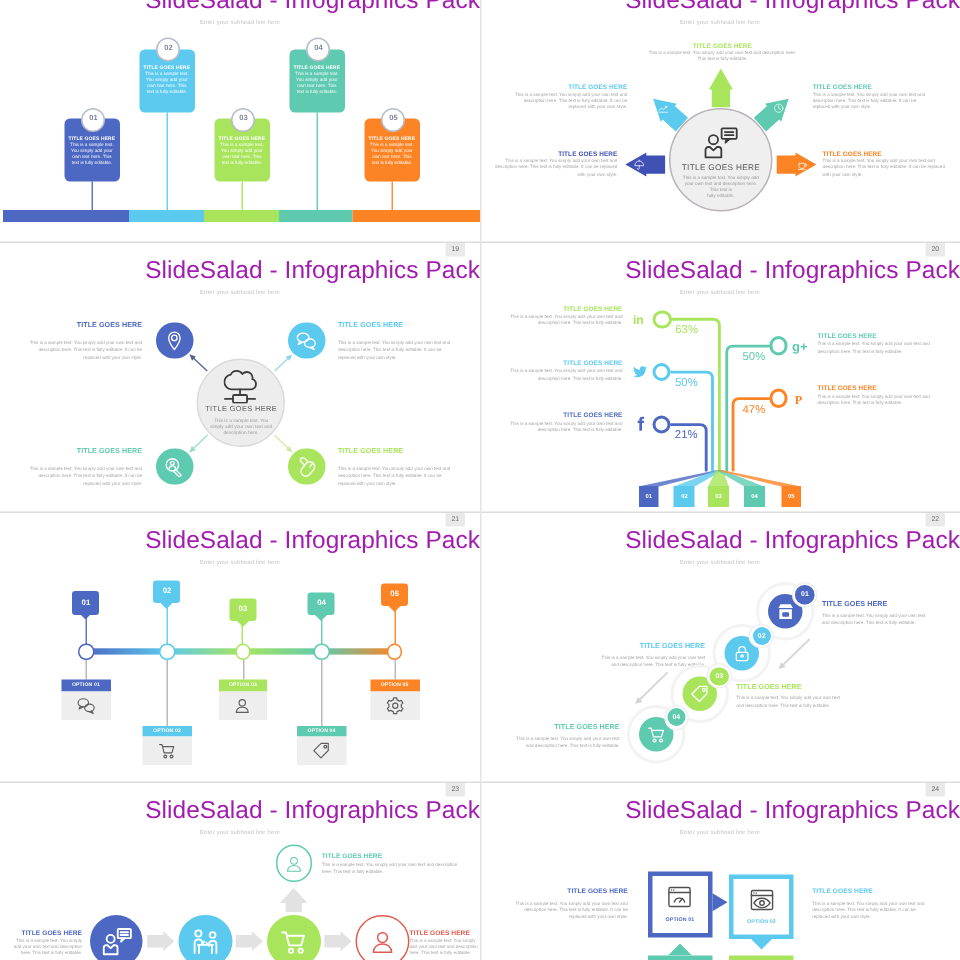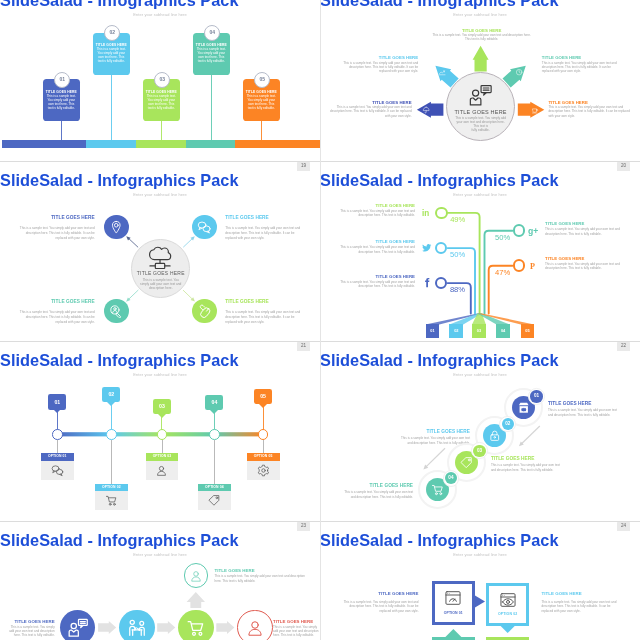--- a/index.html
+++ b/index.html
@@ -2,22 +2,22 @@
 <html><head>
 <meta charset="utf-8">
 <title>Infographics Pack Thumbnails</title>
 <style>
   html,body{margin:0;padding:0;background:#ffffff;}
   body{width:640px;height:640px;overflow:hidden;font-family:"Liberation Sans",sans-serif;}
   #stage{position:relative;width:640px;height:640px;background:#fdfdfd;overflow:hidden;}
   .slide{position:absolute;width:320px;height:180px;background:#fff;overflow:hidden;}
   .divh{position:absolute;left:0;width:640px;height:1px;background:#dcdcdc;}
   .divv{position:absolute;top:0;width:1px;height:640px;background:#e4e4e4;}
-  .stitle{position:absolute;left:0;width:320px;text-align:left;color:#1d4ed8;
-          font-size:16.3px;font-weight:700;letter-spacing:.05px;}
+  .stitle{position:absolute;left:0;width:320px;text-align:right;color:#a21caf;
+          font-size:16.3px;font-weight:400;letter-spacing:.05px;}
   .ssub{position:absolute;left:0;width:320px;text-align:center;color:#c3c3c3;font-size:3.95px;letter-spacing:.1px;}
   .badge{position:absolute;left:297.4px;width:12.4px;height:8.6px;background:#e9e9e9;color:#6a6a6a;
          font-size:4.6px;text-align:center;line-height:8.6px;border-radius:.6px;}
   .mt{font-size:3.3px;font-weight:700;color:#fff;text-align:center;letter-spacing:.1px;line-height:3.6px;white-space:nowrap;}
   .mb{font-size:3.1px;color:#ffffff;opacity:.96;text-align:center;line-height:3.9px;}
   .mnum{font-size:5px;font-weight:700;color:#79839a;text-align:center;line-height:5px;}
   .h3t{font-size:4.95px;color:#5c5c5c;text-align:center;letter-spacing:.25px;line-height:6px;white-space:nowrap;}
   .h3b{font-size:3.2px;color:#9a9a9a;text-align:center;line-height:4.1px;}
   .h3nt{font-size:4.75px;font-weight:700;letter-spacing:.05px;line-height:4.4px;white-space:nowrap;}
   .h3nb{font-size:3.05px;color:#a3a3a3;line-height:5.05px;}
@@ -259,35 +259,35 @@
         <div style="position:absolute;left:176.39999999999998px;top:163.39999999999998px;width:13.300000000000011px;height:14px;background:#5ecab0;">
           <div class="s4tab" style="position:absolute;left:0;top:4.7px;width:13.300000000000011px;">04</div>
         </div>
         <div style="position:absolute;left:200.79999999999995px;top:163.39999999999998px;width:13.300000000000068px;height:14px;background:#fc8424;">
           <div class="s4tab" style="position:absolute;left:0;top:4.7px;width:13.300000000000068px;">05</div>
         </div>
         <div style="position:absolute;left:114.95px;top:45.550000000000004px;width:12.6px;height:12.6px;border-radius:50%;border:2px solid #a8e55c;box-sizing:border-box;background:#fff;"></div>
         <svg viewBox="0 0 24 24" style="position:absolute;width:11.5px;height:11.5px;left:101.25px;top:45.95px;fill:#a8e55c;" fill="none" stroke="#a8e55c" stroke-width="1.3" stroke-linecap="round" stroke-linejoin="round" color="#a8e55c">
           <text x="2" y="19" style="font:700 17px 'Liberation Sans',sans-serif" stroke="none">in</text>
         </svg>
-        <div class="s4pct" style="position:absolute;left:126.75px;top:55.050000000000004px;width:22px;color:#a8e55c;">49%</div>
+        <div class="s4pct" style="position:absolute;left:126.75px;top:55.050000000000004px;width:22px;color:#a8e55c;">63%</div>
         <div class="s4lt" style="position:absolute;left:17px;top:41.5px;width:78px;text-align:right;color:#a8e55c;">TITLE GOES HERE</div>
         <div class="s4lb" style="position:absolute;left:17px;top:47.9px;width:78px;text-align:right;">This is a sample text. You simply add your own text and description here. This text is fully editable.</div>
         <div style="position:absolute;left:114.8px;top:80.8px;width:12.6px;height:12.6px;border-radius:50%;border:2px solid #5cc9ee;box-sizing:border-box;background:#fff;"></div>
         <svg viewBox="0 0 24 24" style="position:absolute;width:11.5px;height:11.5px;left:101.1px;top:81.19999999999999px;fill:#5cc9ee;" fill="none" stroke="#5cc9ee" stroke-width="1.3" stroke-linecap="round" stroke-linejoin="round" color="#5cc9ee">
           <path d="M21.5 6.4c-.7.3-1.5.5-2.3.6.8-.5 1.5-1.3 1.8-2.2-.8.5-1.6.8-2.5 1a3.9 3.9 0 0 0-6.7 3.6C8.5 9.2 5.6 7.6 3.7 5.1A3.9 3.9 0 0 0 5 10.3c-.6 0-1.2-.2-1.8-.5 0 1.9 1.3 3.5 3.1 3.8-.6.2-1.2.2-1.8.1.5 1.6 2 2.7 3.7 2.7a7.9 7.9 0 0 1-5.8 1.6 11.1 11.1 0 0 0 6 1.8c7.2 0 11.2-6 11.2-11.2v-.5c.8-.6 1.4-1.3 1.9-2.1z" stroke="none"></path>
         </svg>
         <div class="s4pct" style="position:absolute;left:126.6px;top:90.3px;width:22px;color:#5cc9ee;">50%</div>
         <div class="s4lt" style="position:absolute;left:17px;top:78px;width:78px;text-align:right;color:#5cc9ee;">TITLE GOES HERE</div>
         <div class="s4lb" style="position:absolute;left:17px;top:84.4px;width:78px;text-align:right;">This is a sample text. You simply add your own text and description here. This text is fully editable.</div>
         <div style="position:absolute;left:114.7px;top:115.8px;width:12.6px;height:12.6px;border-radius:50%;border:2px solid #4d68c2;box-sizing:border-box;background:#fff;"></div>
         <svg viewBox="0 0 24 24" style="position:absolute;width:11.5px;height:11.5px;left:101px;top:116.19999999999999px;fill:#4d68c2;" fill="none" stroke="#4d68c2" stroke-width="1.3" stroke-linecap="round" stroke-linejoin="round" color="#4d68c2">
           <path d="M14.6 7.4V5.9c0-.7.2-1.2 1.3-1.2h1.5V1.9h-2.5c-2.9 0-4 1.5-4 4v1.5H8.5v2.9h2.4v11h3.7v-11h2.5l.4-2.9z" stroke="none"></path>
         </svg>
-        <div class="s4pct" style="position:absolute;left:126.5px;top:125.3px;width:22px;color:#4d68c2;">88%</div>
+        <div class="s4pct" style="position:absolute;left:126.5px;top:125.3px;width:22px;color:#4d68c2;">21%</div>
         <div class="s4lt" style="position:absolute;left:17px;top:112.5px;width:78px;text-align:right;color:#4d68c2;">TITLE GOES HERE</div>
         <div class="s4lb" style="position:absolute;left:17px;top:118.9px;width:78px;text-align:right;">This is a sample text. You simply add your own text and description here. This text is fully editable.</div>
         <div style="position:absolute;left:192.79999999999998px;top:63.400000000000006px;width:12.6px;height:12.6px;border-radius:50%;border:2px solid #5ecab0;box-sizing:border-box;background:#fff;"></div>
         <svg viewBox="0 0 24 24" style="position:absolute;width:11.5px;height:11.5px;left:207.6px;top:63.800000000000004px;fill:#5ecab0;" fill="none" stroke="#5ecab0" stroke-width="1.3" stroke-linecap="round" stroke-linejoin="round" color="#5ecab0">
           <text x="0" y="19" style="font:700 18px 'Liberation Sans',sans-serif" stroke="none">g+</text>
         </svg>
         <div class="s4pct" style="position:absolute;left:171.6px;top:72.9px;width:22px;color:#5ecab0;">50%</div>
         <div class="s4lt" style="position:absolute;left:225px;top:60px;width:80px;text-align:left;color:#5ecab0;">TITLE GOES HERE</div>
         <div class="s4lb" style="position:absolute;left:225px;top:66.4px;width:80px;text-align:left;">This is a sample text. You simply add your own text and description here. This text is fully editable.</div>
         <div style="position:absolute;left:192.79999999999998px;top:98.4px;width:12.6px;height:12.6px;border-radius:50%;border:2px solid #fc8424;box-sizing:border-box;background:#fff;"></div>

